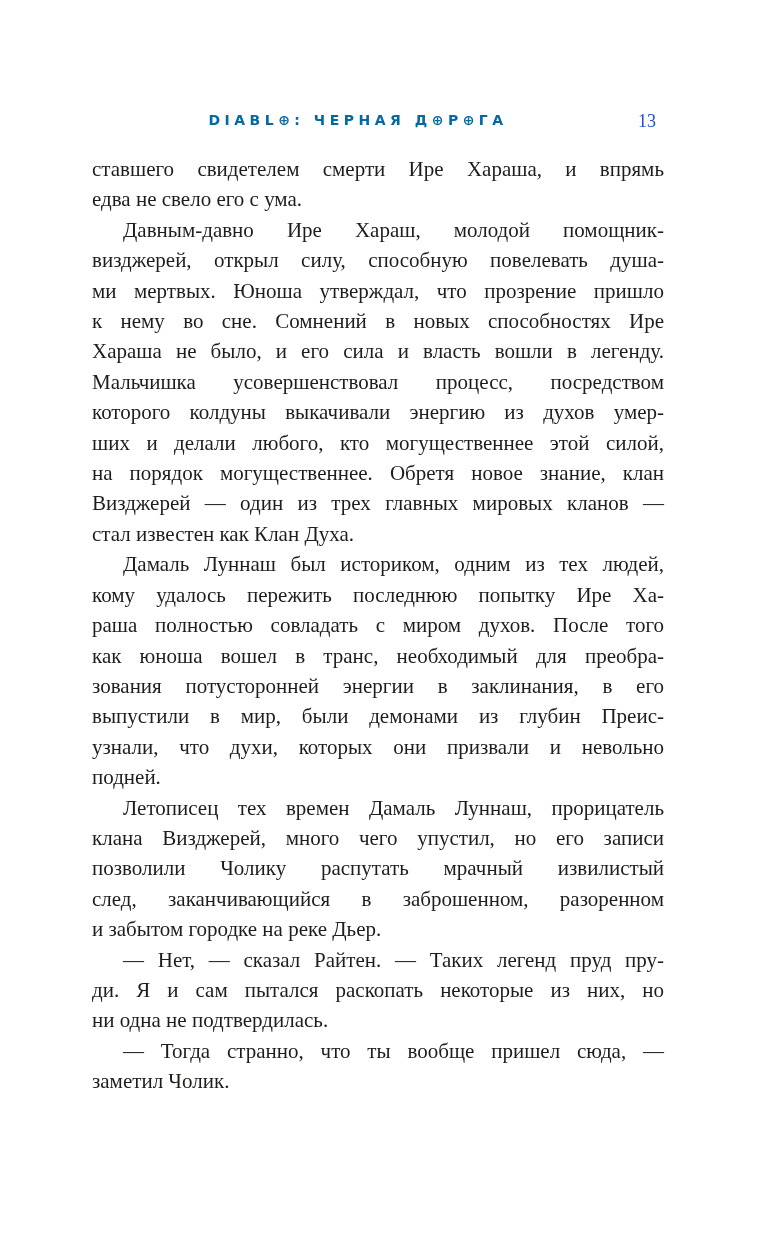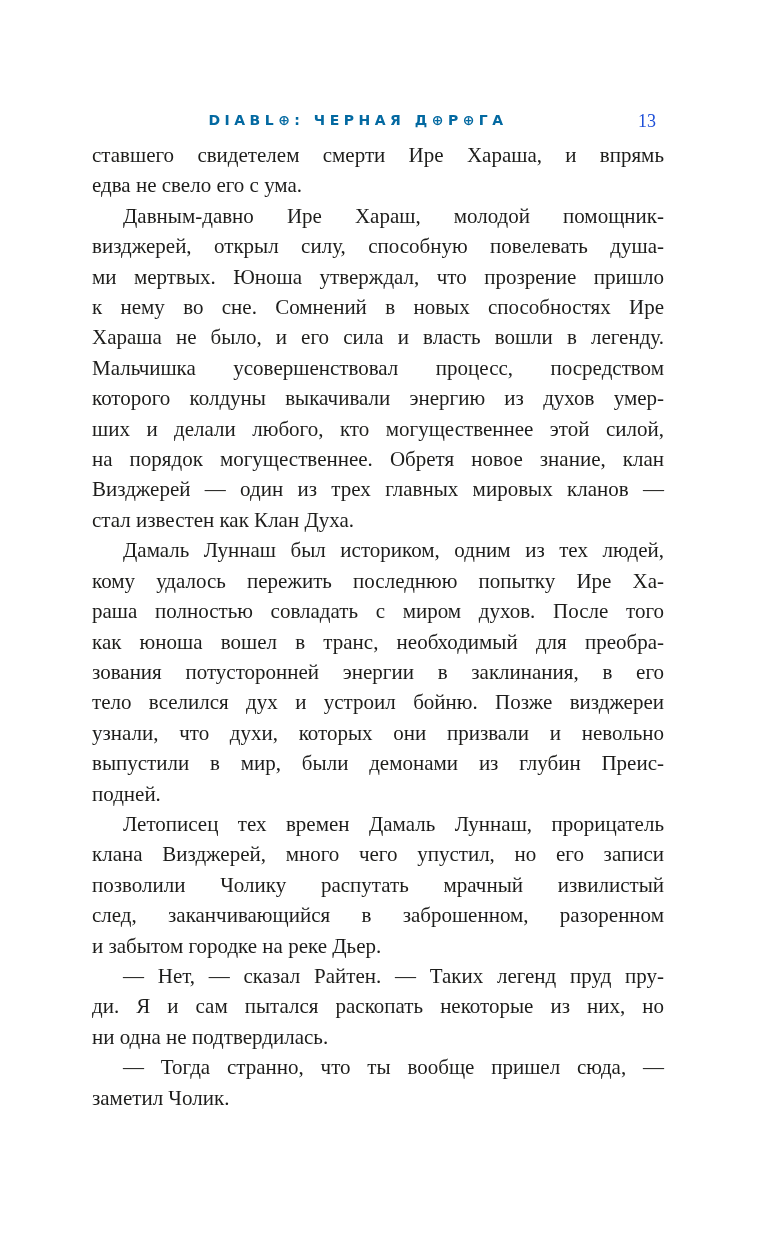--- a/index.html
+++ b/index.html
@@ -39,21 +39,21 @@
   .page-number {
     position: absolute;
     right: 8px;
     top: -1px;
     font-family: "Liberation Serif", serif;
     font-size: 18px;
     color: #1d4ed8;
   }
   .body-text {
     position: absolute;
-    top: 140px;
+    top: 154px;
     left: 92px;
     width: 572px;
     font-size: 21px;
     line-height: 30.4px;
   }
   .paragraph {
     margin: 0;
     padding: 0;
   }
   .line {
@@ -94,23 +94,22 @@
         <div class="line">на порядок могущественнее. Обретя новое знание, клан</div>
         <div class="line">Визджерей — один из трех главных мировых кланов —</div>
         <div class="line last">стал известен как Клан Духа.</div>
       </div>
       <div class="paragraph">
         <div class="line indent">Дамаль Луннаш был историком, одним из тех людей,</div>
         <div class="line">кому удалось пережить последнюю попытку Ире Ха-</div>
         <div class="line">раша полностью совладать с миром духов. После того</div>
         <div class="line">как юноша вошел в транс, необходимый для преобра-</div>
         <div class="line">зования потусторонней энергии в заклинания, в его</div>
-        <div class="line">тело вселился дух и устроил бойню. Позже визджереи</div>
+        <div class="line">выпустили в мир, были демонами из глубин Преис-</div>
         <div class="line">узнали, что духи, которых они призвали и невольно</div>
-        <div class="line">выпустили в мир, были демонами из глубин Преис-</div>
         <div class="line last">подней.</div>
       </div>
       <div class="paragraph">
         <div class="line indent">Летописец тех времен Дамаль Луннаш, прорицатель</div>
         <div class="line">клана Визджерей, много чего упустил, но его записи</div>
         <div class="line">позволили Чолику распутать мрачный извилистый</div>
         <div class="line">след, заканчивающийся в заброшенном, разоренном</div>
         <div class="line last">и забытом городке на реке Дьер.</div>
       </div>
       <div class="paragraph">

